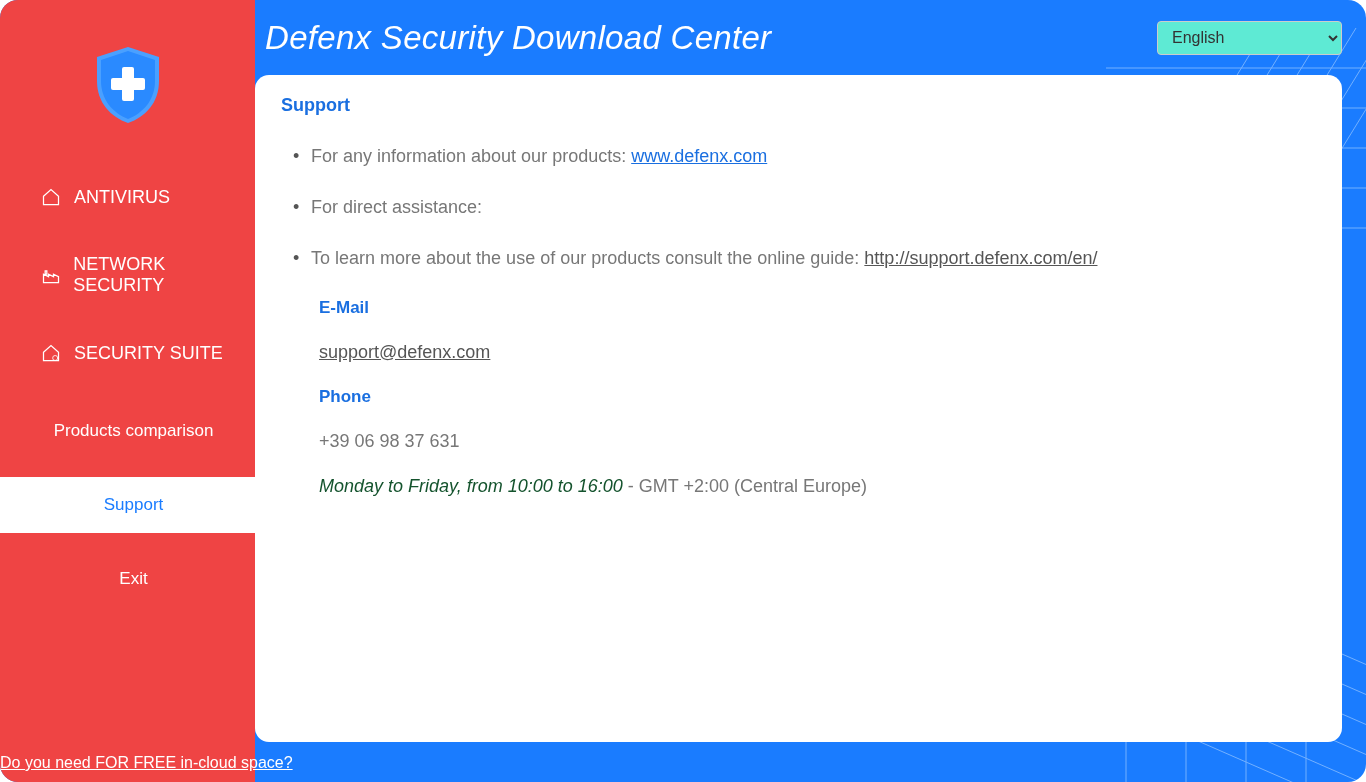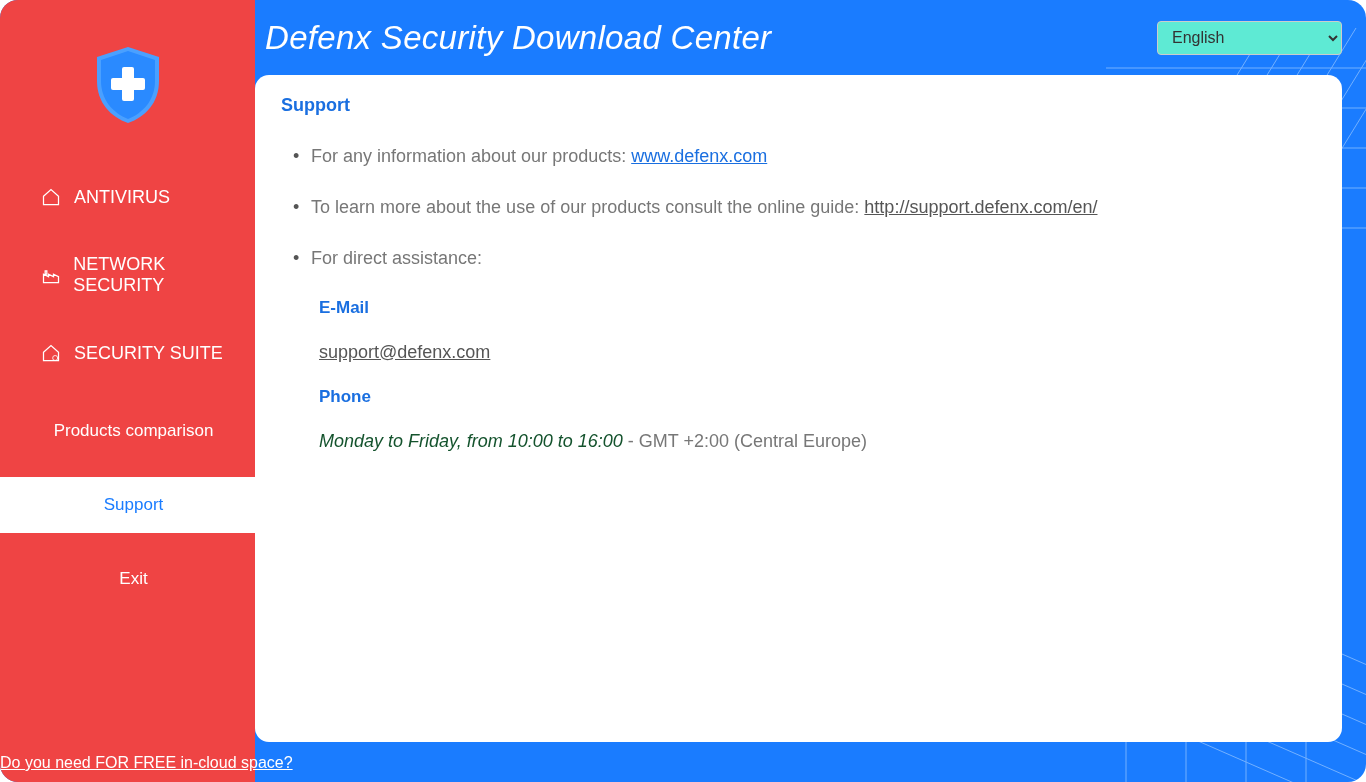--- a/index.html
+++ b/index.html
@@ -288,34 +288,35 @@
   </header>
 
   <main class="content">
     <h2>Support</h2>
 
     <ul class="bullets">
       <li>
         <span>For any information about our products: </span><a href="#">www.defenx.com</a>
       </li>
       <li>
+        <span>For direct assistance:</span>
+      </li>
+      <li>
         <span>To learn more about the use of our products consult the online guide: </span><a href="#" class="plainlink">http://support.defenx.com/en/</a>
-      </li>
-      <li>
-        <span>For direct assistance:</span>
       </li>
     </ul>
 
     <div class="section">
       <h3>E-Mail</h3>
       <p><a href="#" class="plainlink">support@defenx.com</a></p>
     </div>
 
     <div class="section">
       <h3>Phone</h3>
+      <p>+39 06 98 37 631</p>
       <p>
         <span class="italic">Monday to Friday, from 10:00 to 16:00</span><span> - GMT +2:00 (Central Europe)</span>
       </p>
     </div>
   </main>
 
   <div class="footer-link">
     <a href="#">Do you need FOR FREE  in-cloud space?</a>
   </div>
 

